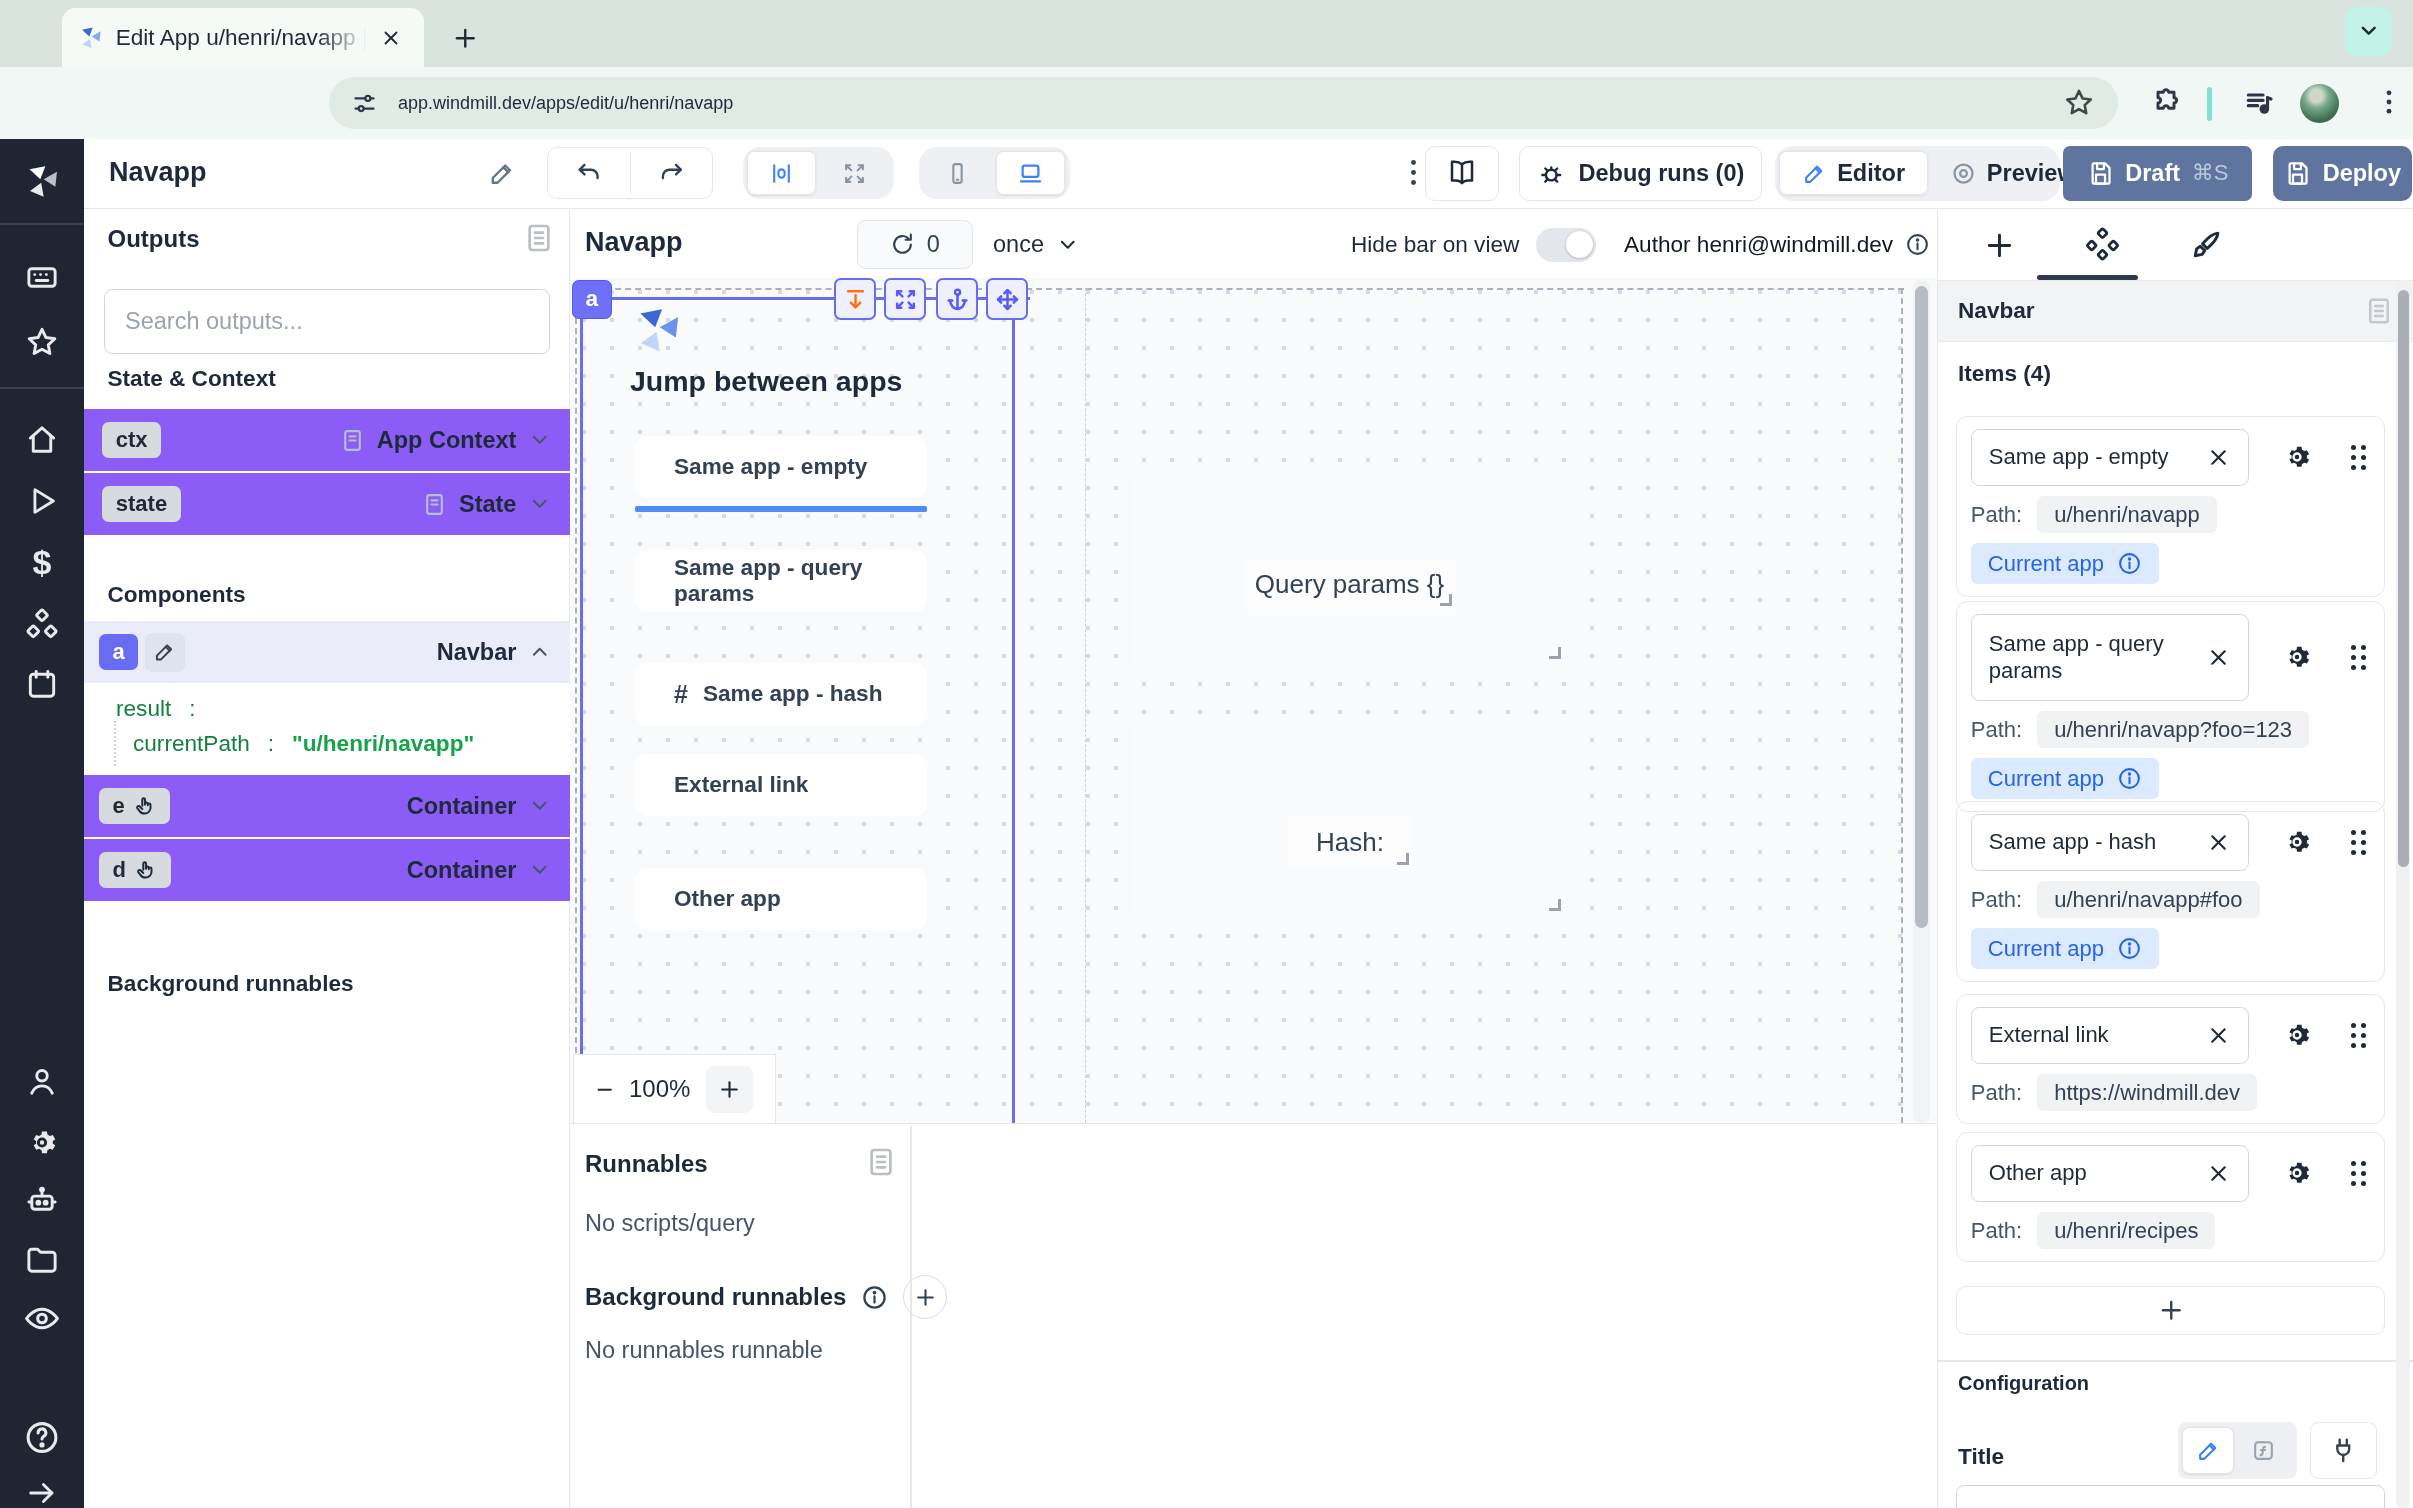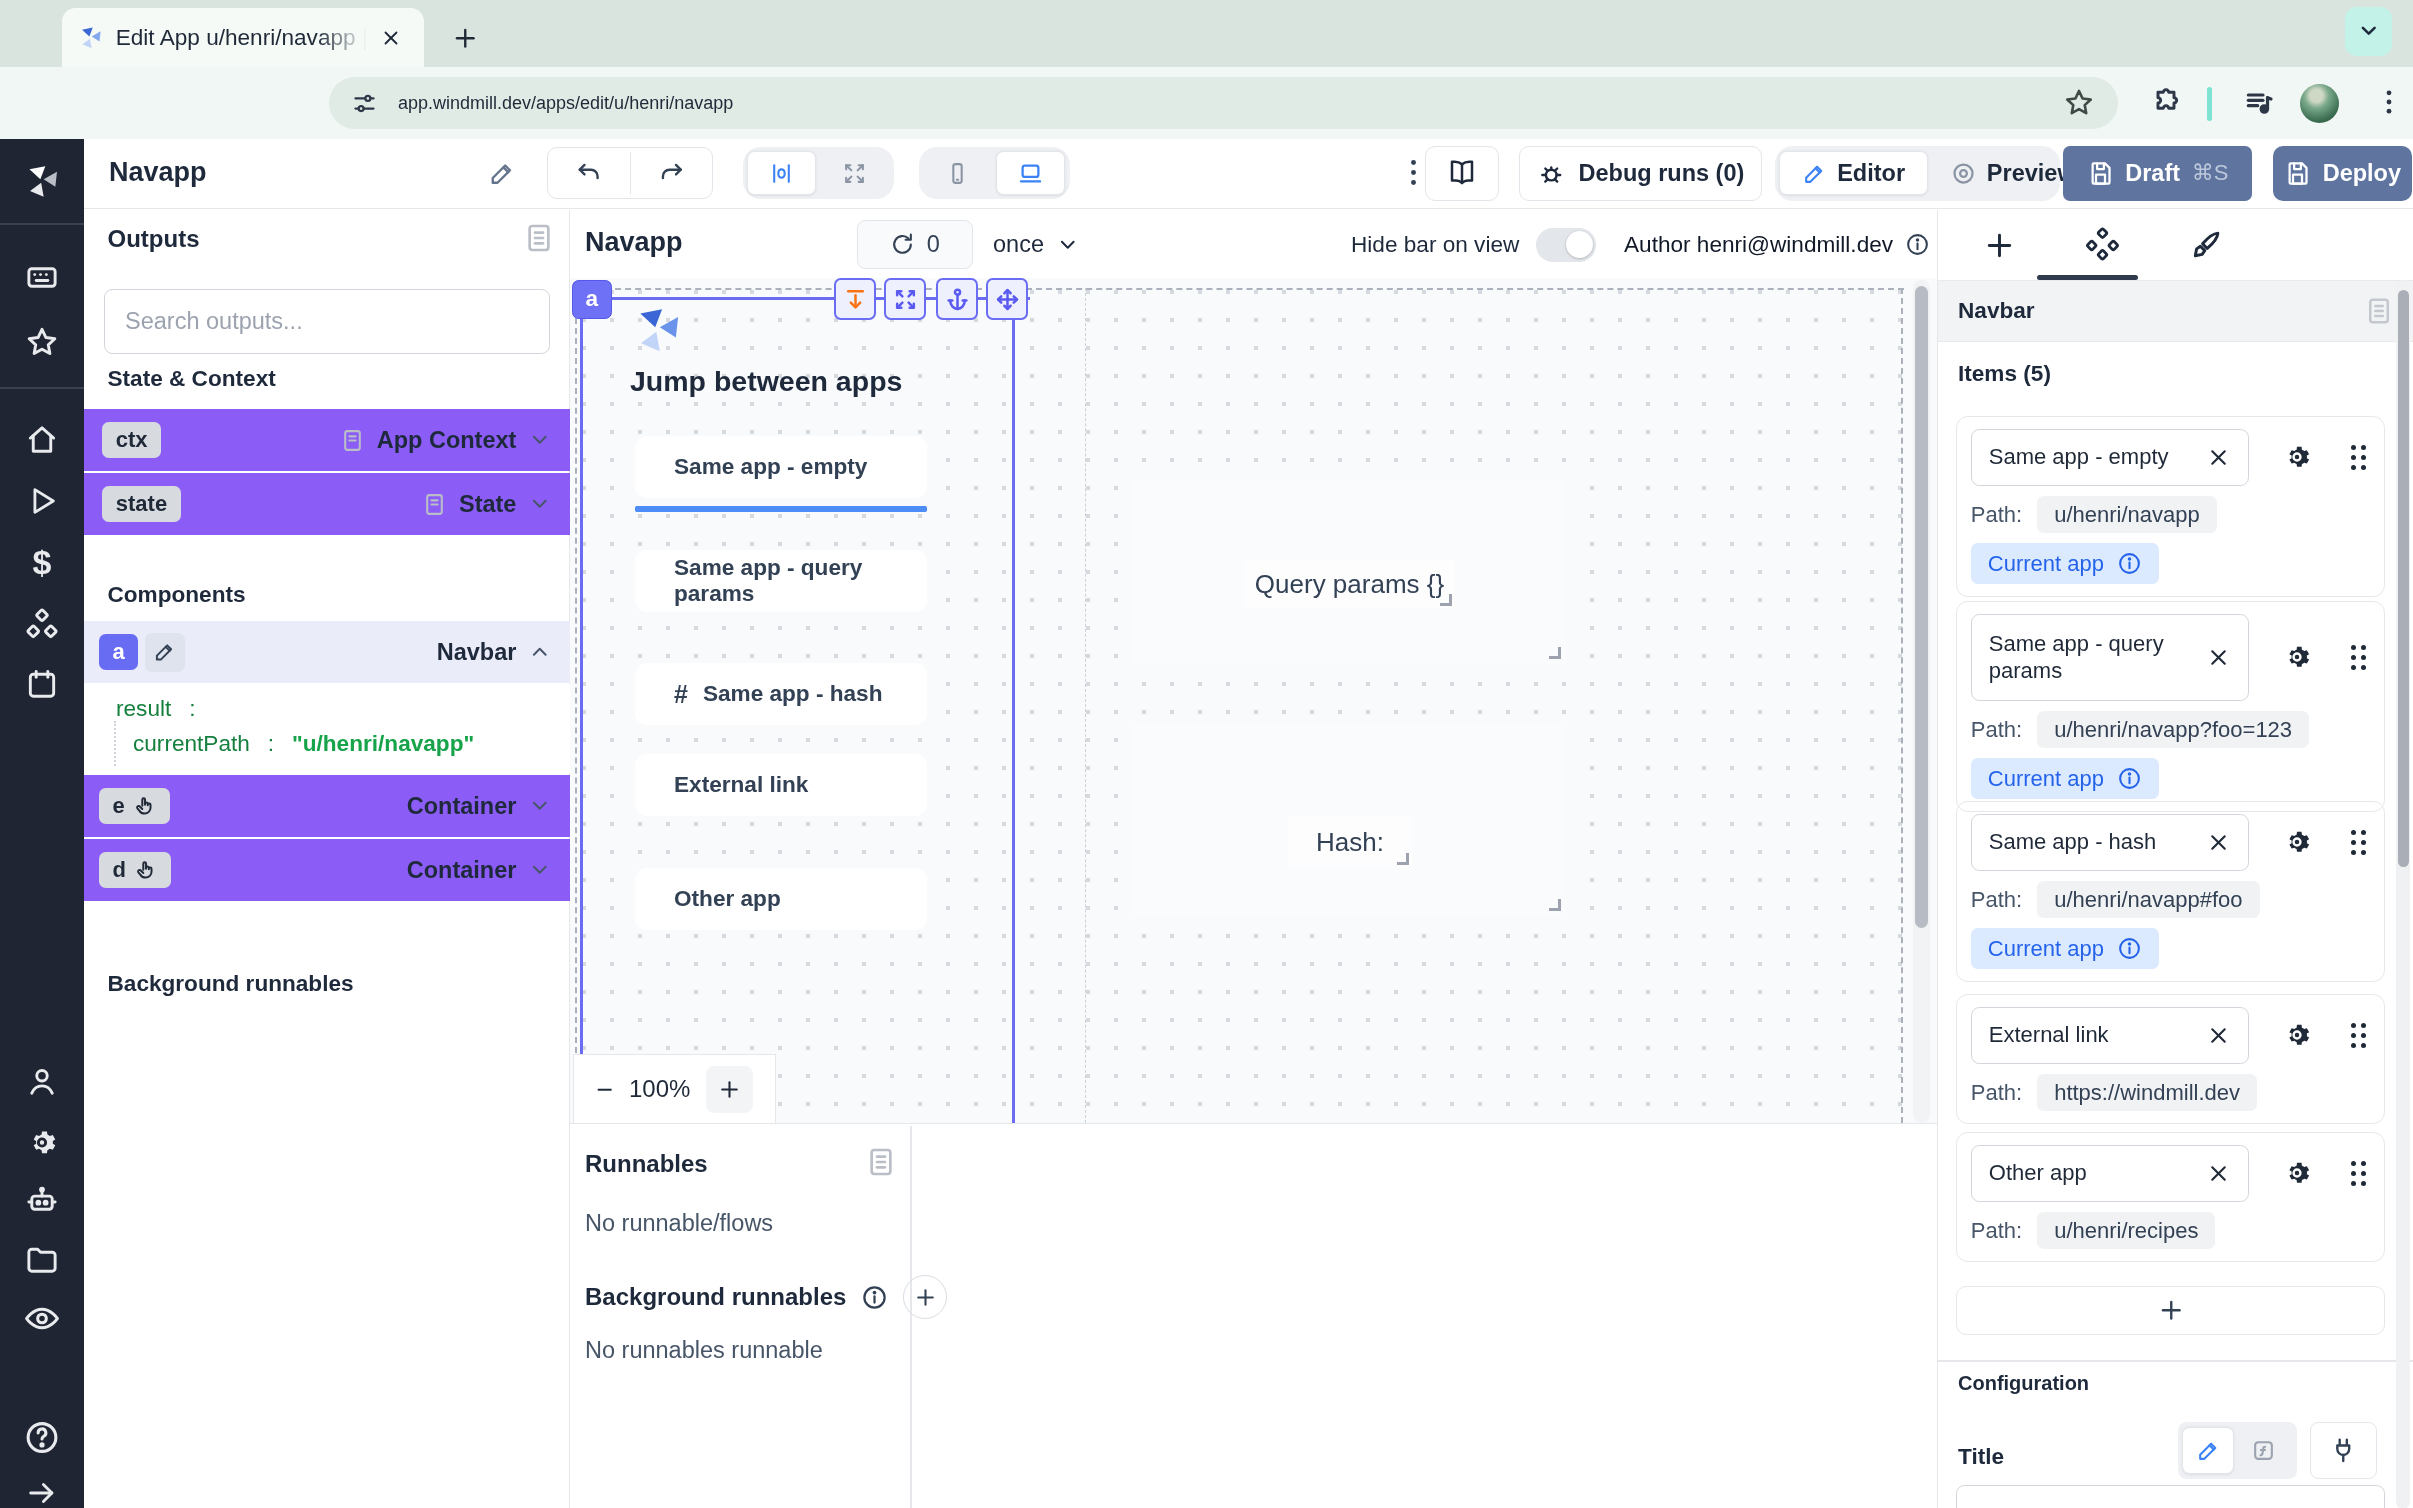--- a/index.html
+++ b/index.html
@@ -709,21 +709,21 @@
   <div class="divider"></div>
   <span class="abs panel-h" style="left:15px; top:23.5px;">Runnables</span>
   <span class="abs doc-ic" style="left:295px; top:20px;">
     <svg class="ic" width="32" height="32" viewBox="0 0 24 24">
         <rect x="5" y="3" width="14" height="18" rx="2"></rect>
         <line x1="9" y1="8" x2="15" y2="8"></line>
         <line x1="9" y1="12" x2="15" y2="12"></line>
         <line x1="9" y1="16" x2="15" y2="16"></line>
       </svg>
   </span>
-  <span class="abs muted" style="left:15px; top:84px;">No runnable/flows</span>
+  <span class="abs muted" style="left:15px; top:84px;">No scripts/query</span>
   <div class="abs" style="left:15px; top:149px; display:flex; align-items:center; gap:15px;">
     <span class="panel-h">Background runnables</span>
     <svg class="ic" width="27" height="27" viewBox="0 0 24 24" style="color:#334155;">
         <circle cx="12" cy="12" r="9"></circle>
         <line x1="12" y1="11" x2="12" y2="16.5"></line>
         <circle cx="12" cy="7.6" r="0.7" fill="currentColor"></circle>
       </svg>
     <span class="circle-btn">
       <svg class="ic" width="25" height="25" viewBox="0 0 24 24">
           <line x1="12" y1="5" x2="12" y2="19"></line>
@@ -764,21 +764,21 @@
     <span style="margin-left:auto; color:#c3c8cf;">
       <svg class="ic" width="30" height="30" viewBox="0 0 24 24">
           <rect x="5" y="3" width="14" height="18" rx="2"></rect>
           <line x1="9" y1="8" x2="15" y2="8"></line>
           <line x1="9" y1="12" x2="15" y2="12"></line>
           <line x1="9" y1="16" x2="15" y2="16"></line>
         </svg>
     </span>
   </div>
 
-  <span class="abs sub-h" style="left:20px; top:151px;">Items (5)</span>
+  <span class="abs sub-h" style="left:20px; top:151px;">Items (4)</span>
   <div id="items-list">
       <div class="item-card" style="top: 206px;"><div class="label-row">
           <div class="label-box" style="height: 57px;">
             <span>Same app - empty</span>
             <span class="xi">
               <svg class="ic" width="25" height="25" viewBox="0 0 24 24">
                 <line x1="6" y1="6" x2="18" y2="18"></line>
                 <line x1="18" y1="6" x2="6" y2="18"></line>
               </svg>
             </span>

